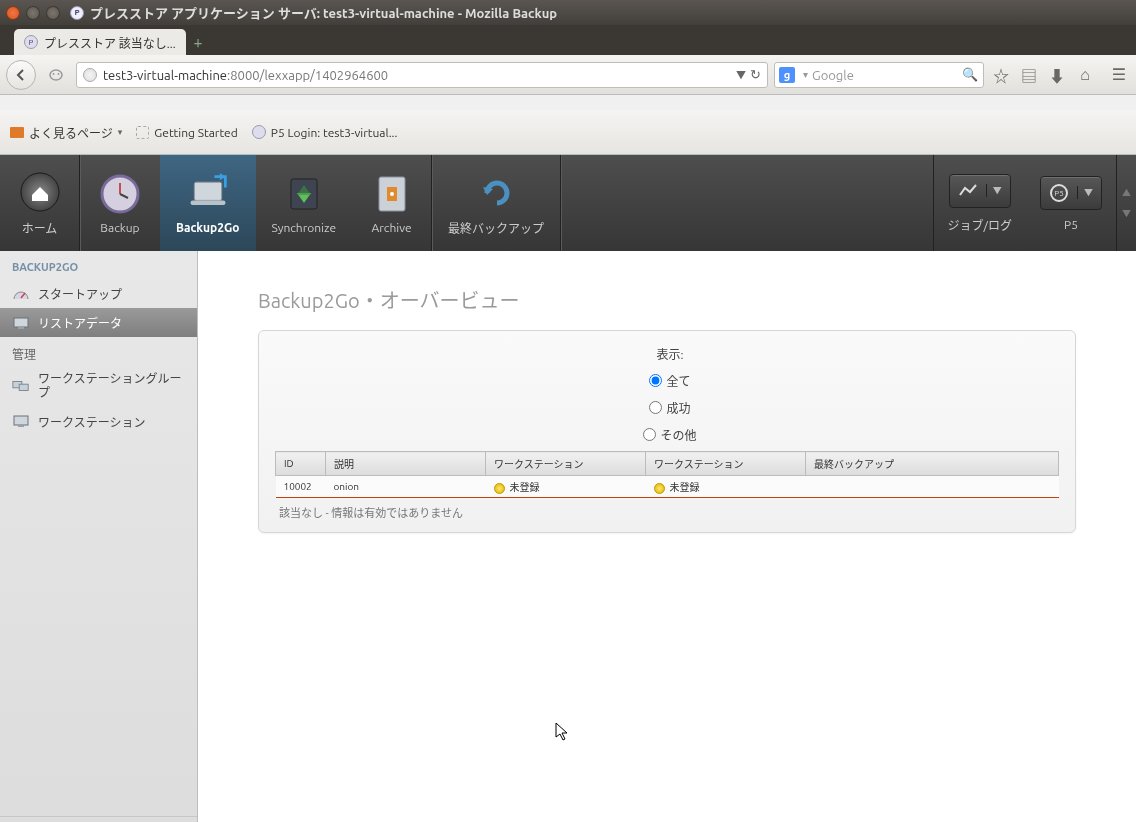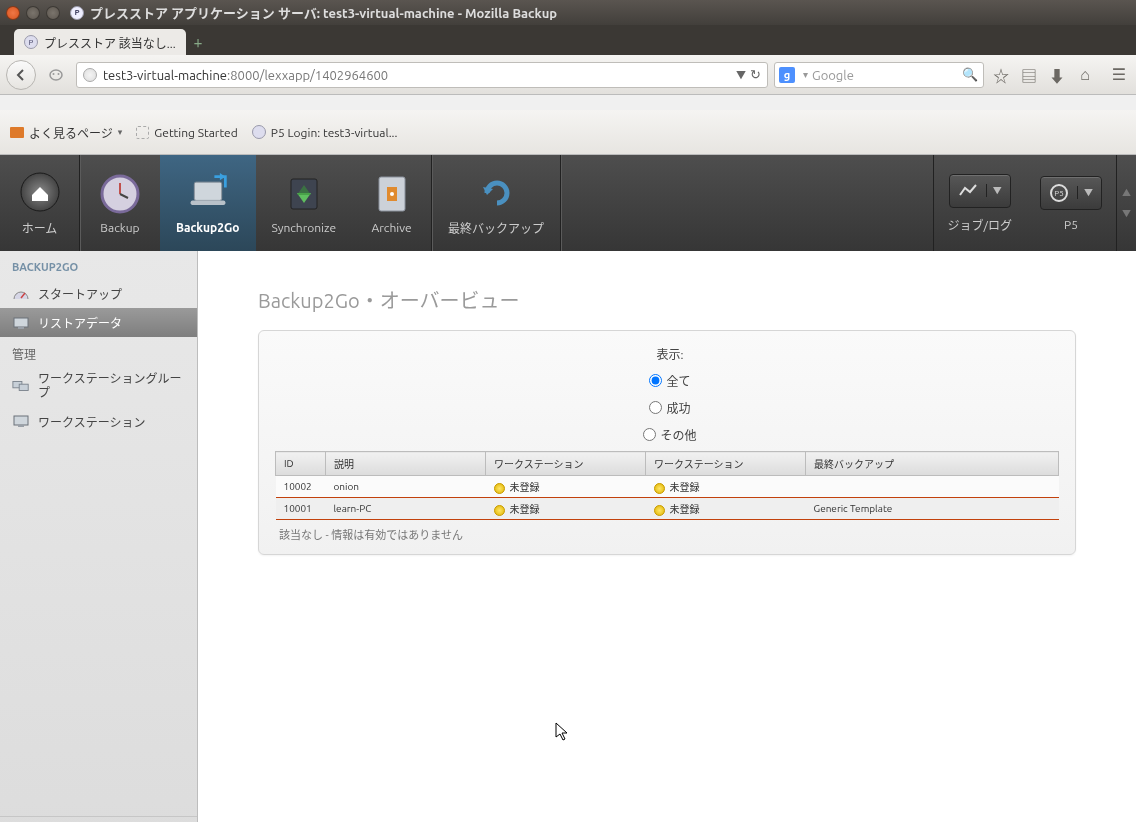--- a/index.html
+++ b/index.html
@@ -325,27 +325,20 @@
           </tr>
         </thead>
         <tbody id="tbody">
             <tr>
               <td>10002</td>
               <td>onion</td>
               <td><span class="status-dot"></span>未登録</td>
               <td><span class="status-dot"></span>未登録</td>
               <td></td>
             </tr>
-            <tr>
-              <td>10001</td>
-              <td>learn-PC</td>
-              <td><span class="status-dot"></span>未登録</td>
-              <td><span class="status-dot"></span>未登録</td>
-              <td>Generic Template</td>
-            </tr>
           </tbody>
       </table>
       <div class="footnote">該当なし - 情報は有効ではありません</div>
     </div>
   </div>
 </div>
 
 <div class="cursor">
   <svg width="16" height="20" viewBox="0 0 16 20">
       <path d="M1 1 L1 15 L5 12 L8 18 L10 17 L7 11 L12 11 Z" fill="#fff" stroke="#000" stroke-width="1"></path>

